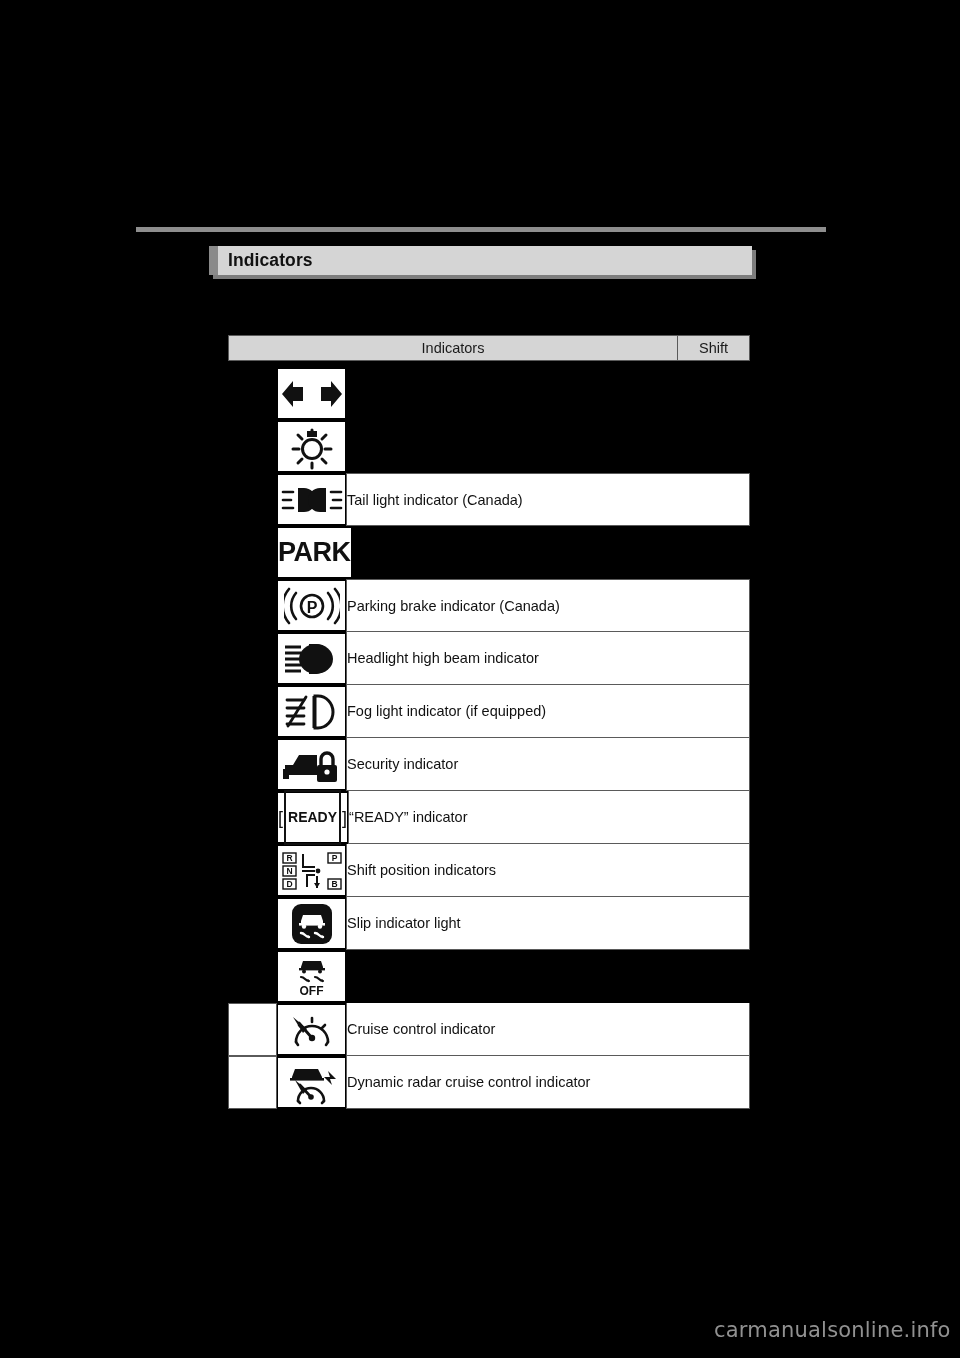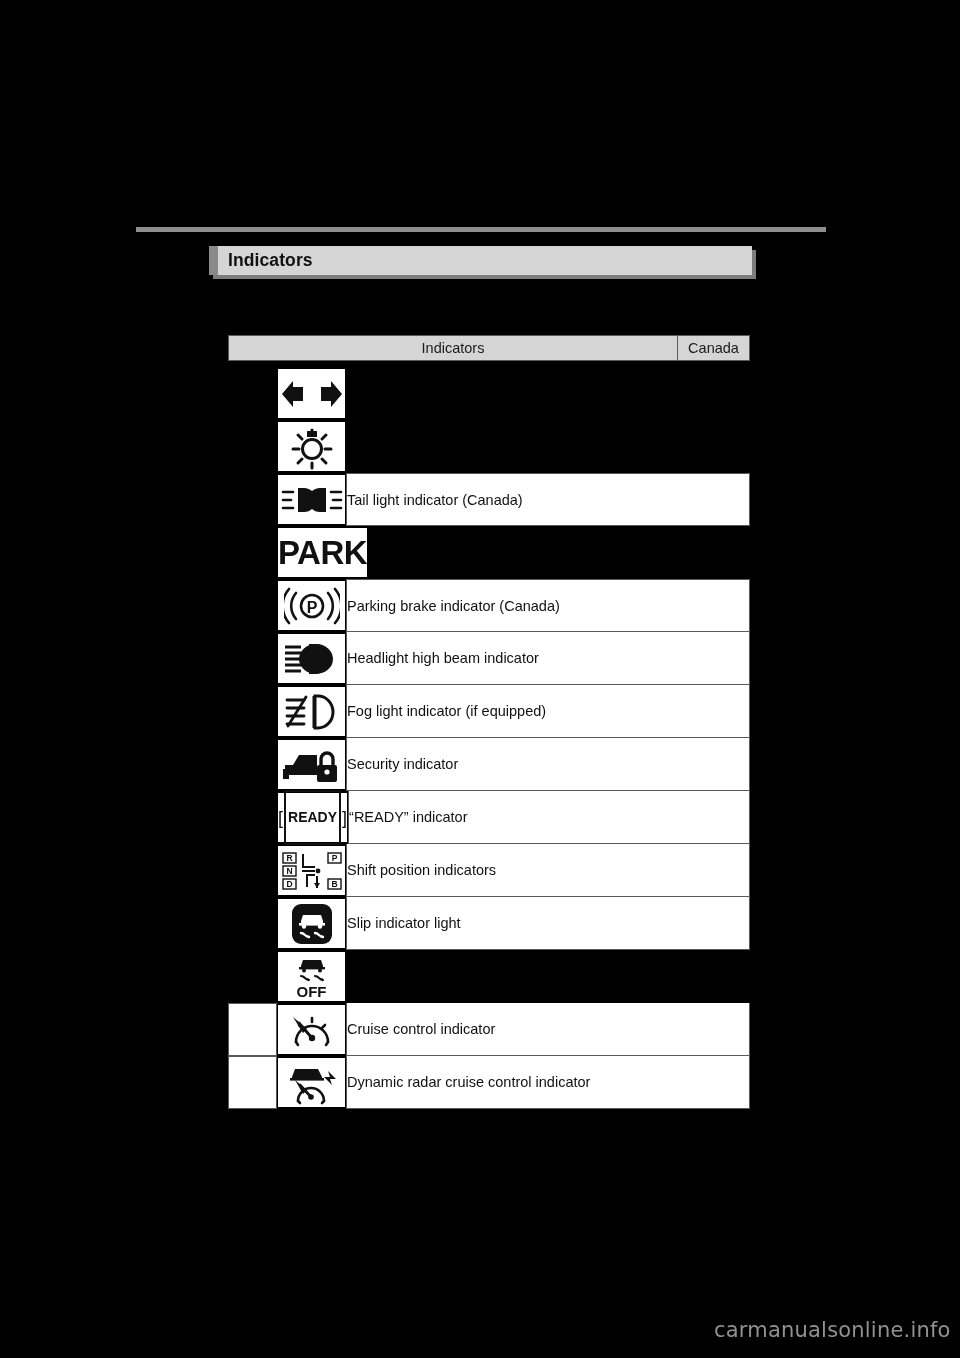--- a/index.html
+++ b/index.html
@@ -171,21 +171,21 @@
 
 <div class="section-header">
   <div class="shadow"></div>
   <div class="tab"></div>
   <div class="bar"></div>
   <div class="title">Indicators</div>
 </div>
 
 <div class="table-head">
   <div class="th-indicators">Indicators</div>
-  <div class="th-pages">Canada</div>
+  <div class="th-pages">Shift</div>
 </div>
 
 <div class="rows" id="rows-container">
     <div class="row">
       <div class="cell-pages"></div>
       <div class="cell-icon">
     <svg class="ico" width="62" height="34" viewBox="0 0 62 34">
       <path d="M22 10 L12 10 L12 4 L1 17 L12 30 L12 24 L22 24 Z" fill="#111"></path>
       <path d="M40 10 L50 10 L50 4 L61 17 L50 30 L50 24 L40 24 Z" fill="#111"></path>
     </svg>
@@ -228,21 +228,21 @@
         <line x1="60" y1="16" x2="52" y2="16"></line>
         <line x1="60" y1="24" x2="50" y2="24"></line>
       </g>
     </svg>
       </div>
       <div class="cell-desc filled">Tail light indicator (Canada)</div>
     </div>
     <div class="row">
       <div class="cell-pages"></div>
       <div class="cell-icon">
-    <div class="ico" style="font-family:'Liberation Sans',sans-serif;font-size:33px;font-weight:700;color:#111;letter-spacing:-0.5px;line-height:1;">PARK</div>
+    <div class="ico" style="font-family:'Liberation Sans',sans-serif;font-size:27px;font-weight:700;color:#111;letter-spacing:-0.5px;line-height:1;">PARK</div>
       </div>
       <div class="cell-desc"></div>
     </div>
     <div class="row">
       <div class="cell-pages"></div>
       <div class="cell-icon">
     <svg class="ico" width="56" height="40" viewBox="0 0 56 40">
       <g fill="none" stroke="#111" stroke-width="2.6">
         <circle cx="28" cy="20" r="11"></circle>
         <path d="M12 7 A20 20 0 0 0 12 33" stroke-linecap="round"></path>
@@ -372,21 +372,21 @@
         <rect x="7" y="12" width="26" height="2.4" fill="#111"></rect>
         <circle cx="12" cy="15.5" r="2" fill="#111"></circle>
         <circle cx="28" cy="15.5" r="2" fill="#111"></circle>
         <g stroke="#111" stroke-width="2.2" fill="none" stroke-linecap="round">
           <path d="M9 21 C13 21 13 25 17 25"></path>
           <path d="M23 21 C27 21 27 25 31 25"></path>
         </g>
         <path d="M17 26.5 L13.6 23.6 L17 23.6 Z" fill="#111"></path>
         <path d="M31 26.5 L27.6 23.6 L31 23.6 Z" fill="#111"></path>
       </svg>
-      <div style="font-family:'Liberation Sans',sans-serif;font-size:15px;font-weight:700;color:#111;margin-top:1px;">OFF</div>
+      <div style="font-family:'Liberation Sans',sans-serif;font-size:12px;font-weight:700;color:#111;margin-top:1px;">OFF</div>
     </div>
       </div>
     </div>
     <div class="row">
       <div class="cell-pages filled"></div>
       <div class="cell-icon">
     <svg class="ico" width="50" height="40" viewBox="0 0 50 40">
       <g fill="none" stroke="#111" stroke-width="2.6" stroke-linecap="round">
         <path d="M9 32 A15 15 0 1 1 41 32"></path>
         <path d="M9 32 L11 35"></path>

